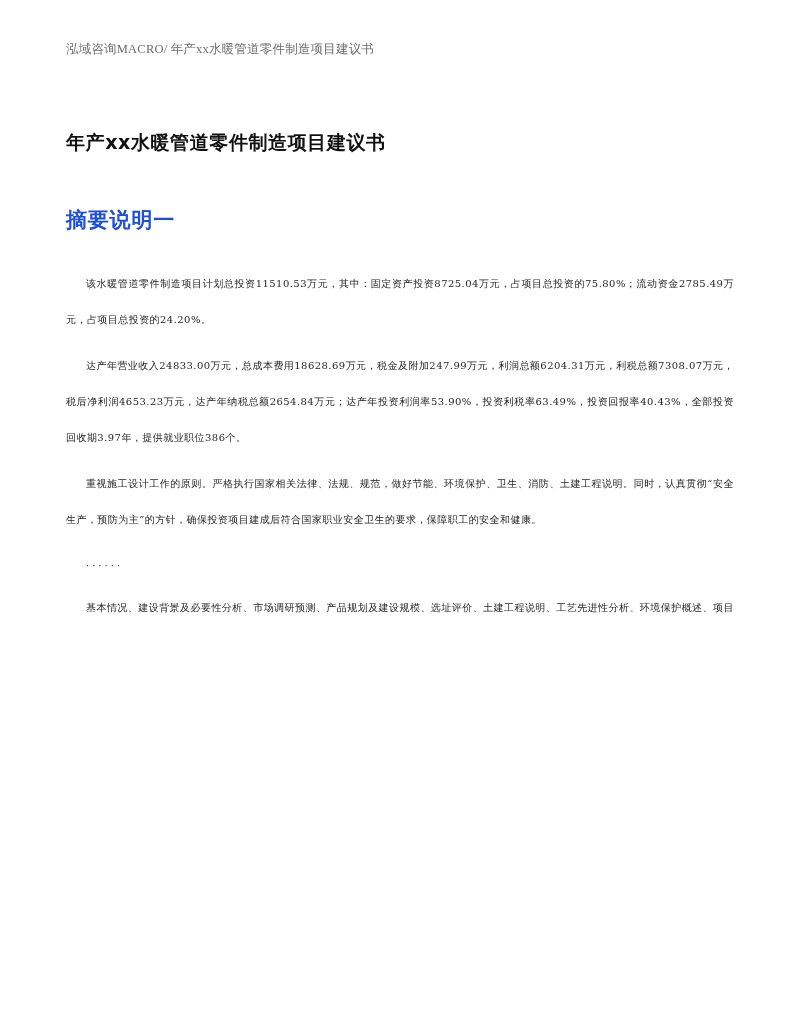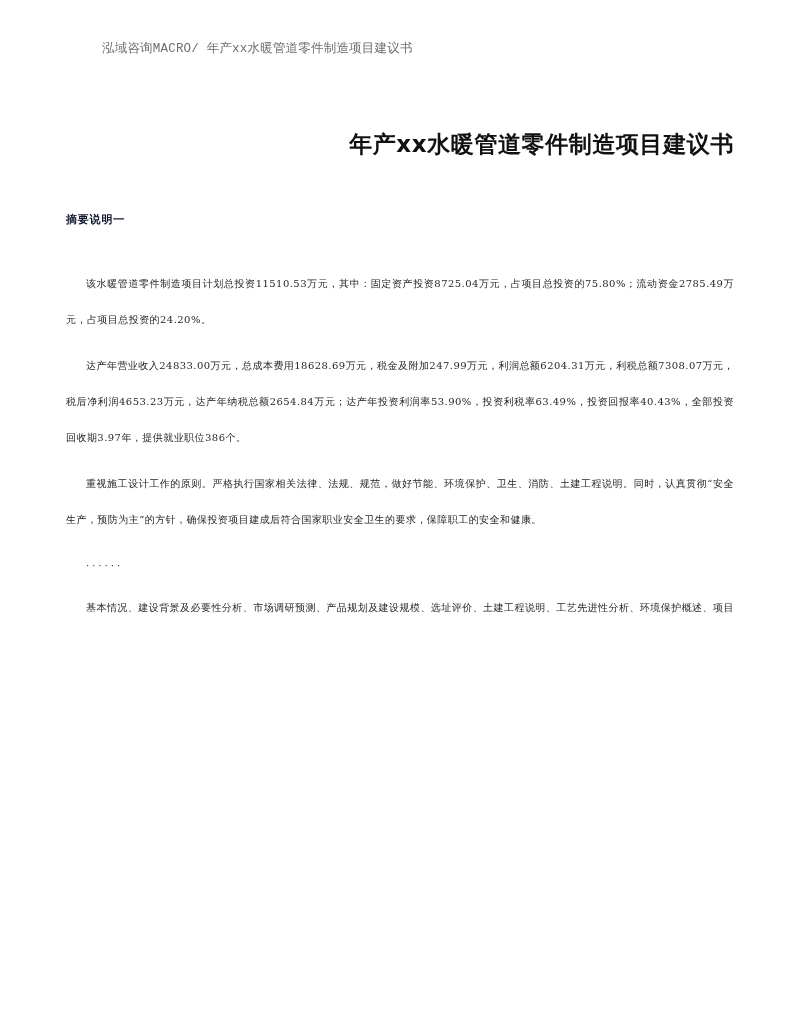--- a/index.html
+++ b/index.html
@@ -21,57 +21,56 @@
     overflow: hidden;
     box-sizing: border-box;
   }
 
   
   .doc-header {
     position: absolute;
     top: 40px;
     left: 66px;
     right: 66px;
-    font-family: Liberation Mono, monospace;
+    font-family: Liberation Serif, serif;
     font-size: 12.5px;
     line-height: 18px;
     color: #6d6d6d;
     letter-spacing: 0.2px;
     white-space: nowrap;
-    margin-left: 36px;
   }
 
   
   .doc-title {
     position: absolute;
     top: 112px;
     left: 66px;
     right: 66px;
-    text-align: right;
+    text-align: left;
     font-family: "DejaVu Sans", "Liberation Sans", sans-serif;
-    font-size: 23px;
+    font-size: 19px;
     font-weight: bold;
     line-height: 34px;
     color: #111111;
     letter-spacing: 0.6px;
   }
 
   
   .doc-body {
     position: absolute;
     top: 206px;
     left: 66px;
     width: 668px;
   }
 
   .section-heading {
     font-family: "DejaVu Sans", "Liberation Sans", sans-serif;
-    font-size: 11px;
+    font-size: 21px;
     font-weight: bold;
-    color: #0f172a;
+    color: #1d4ed8;
     line-height: 28px;
     letter-spacing: 0.8px;
     margin: 0 0 32px 0;
   }
 
   p.para {
     margin: 0 0 10px 0;
     font-family: "DejaVu Serif", "Liberation Serif", serif;
     font-size: 10px;
     line-height: 36px;

